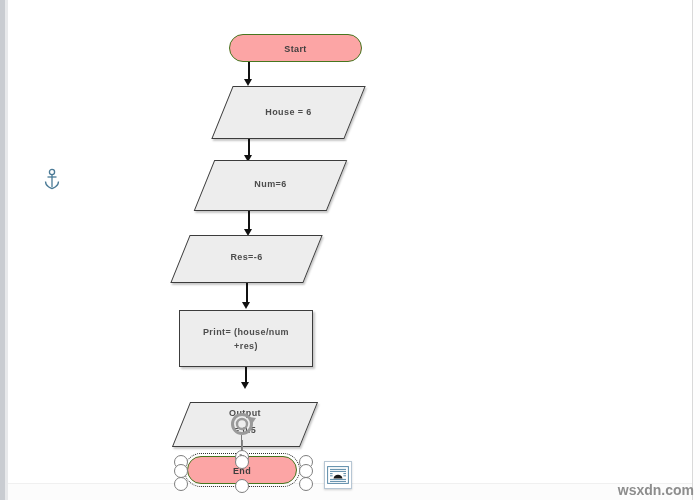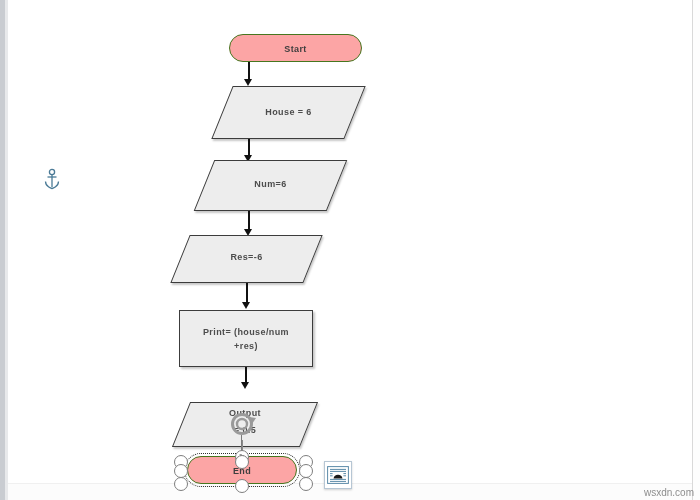--- a/index.html
+++ b/index.html
@@ -195,23 +195,24 @@
     display: flex;
     align-items: center;
     justify-content: center;
   }
 
   
   .watermark {
     position: absolute;
     right: 6px;
     bottom: 2px;
-    font-size: 10px;
+    font-size: 14px;
     color: #8d8d8d;
     font-family: "Liberation Sans", sans-serif;
+    font-weight: bold;
   }
 </style>
 </head>
 <body>
 
 <div id="canvas">
 
   <div class="left-rail"></div>
   <div class="left-rail-inner"></div>
   <div class="page-surface"></div>

